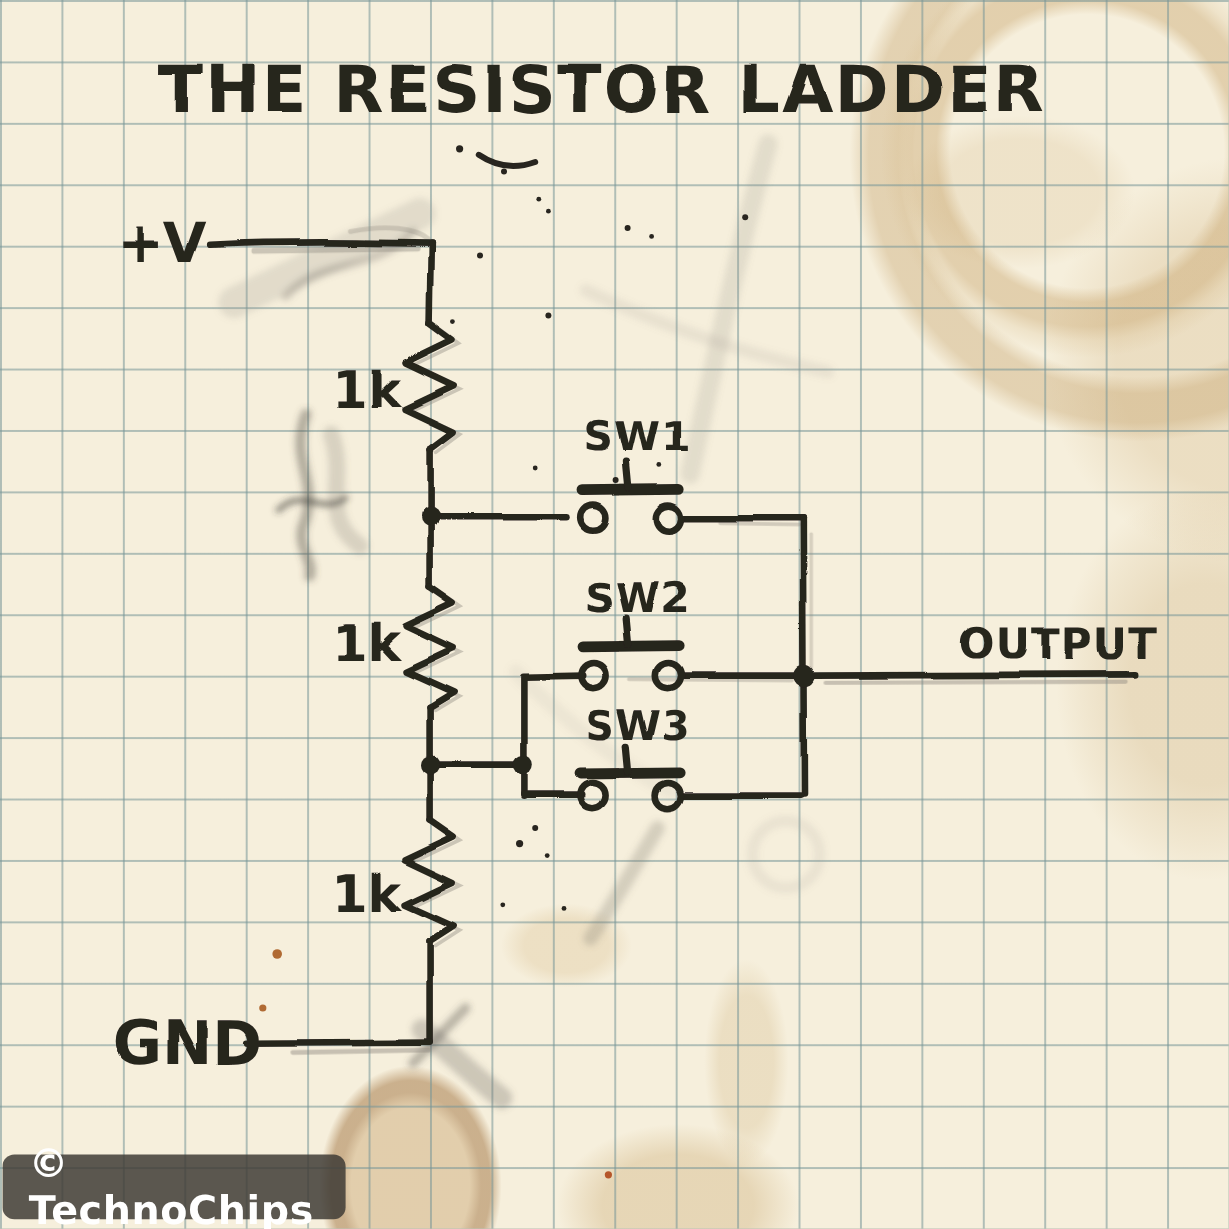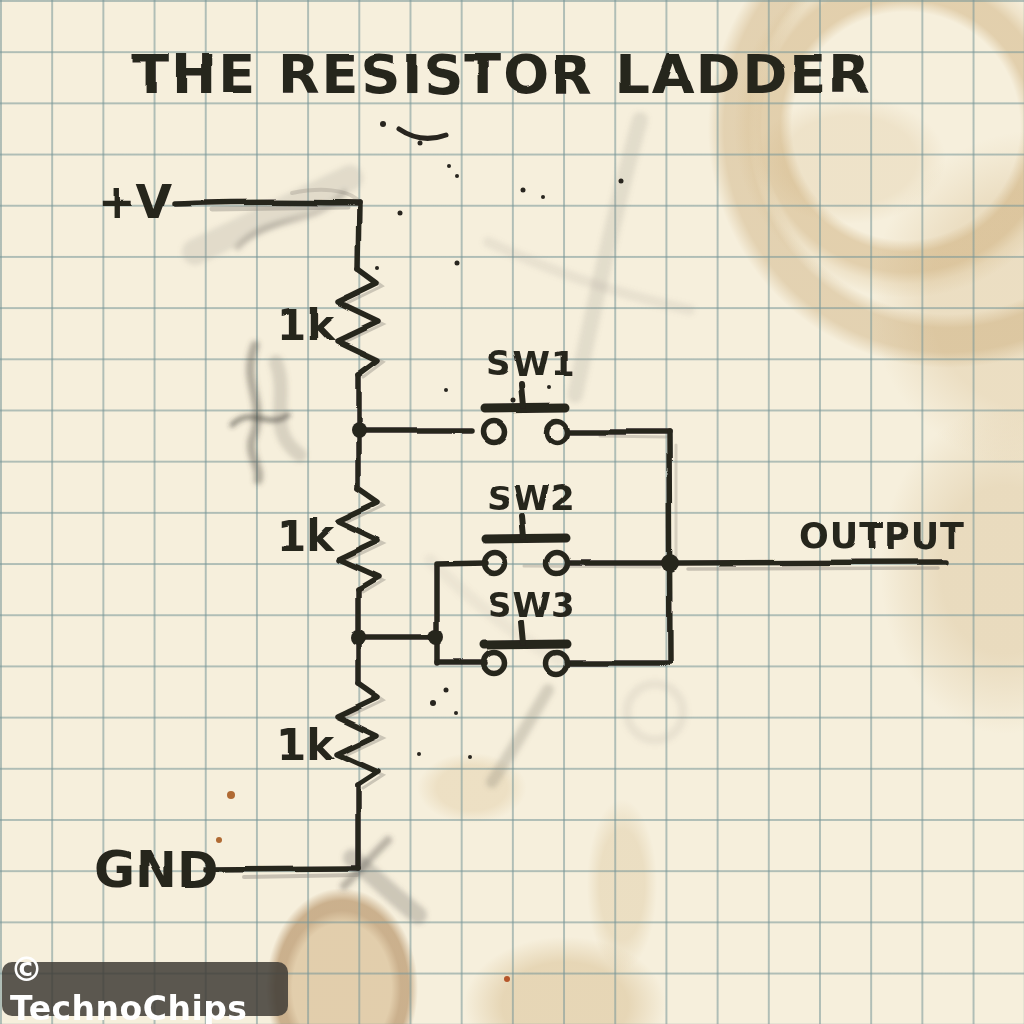--- a/index.html
+++ b/index.html
@@ -31,21 +31,21 @@
     font-family:"DejaVu Sans",sans-serif;
     font-weight:700;
     fill:#28251f;
   }
   .ink{stroke:#28251f;stroke-width:5.5;fill:none;stroke-linecap:round;stroke-linejoin:round;}
   .ghost{stroke:#8d887e;fill:none;stroke-linecap:round;}
   .badge{
     position:absolute;left:2px;top:962px;width:286px;height:54px;
     background:rgba(64,60,54,0.85);
     border-radius:10px;
-    display:flex;align-items:center;box-sizing:border-box;padding-left:8px;
+    display:flex;align-items:center;box-sizing:border-box;padding-left:22px;
     color:#ffffff;font:700 33px "DejaVu Sans",sans-serif;letter-spacing:0.5px;
   }
 </style>
 </head>
 <body>
 
 <div class="paper">
 
   <svg class="schematic-svg" viewBox="0 0 1024 1024">
     <defs>

